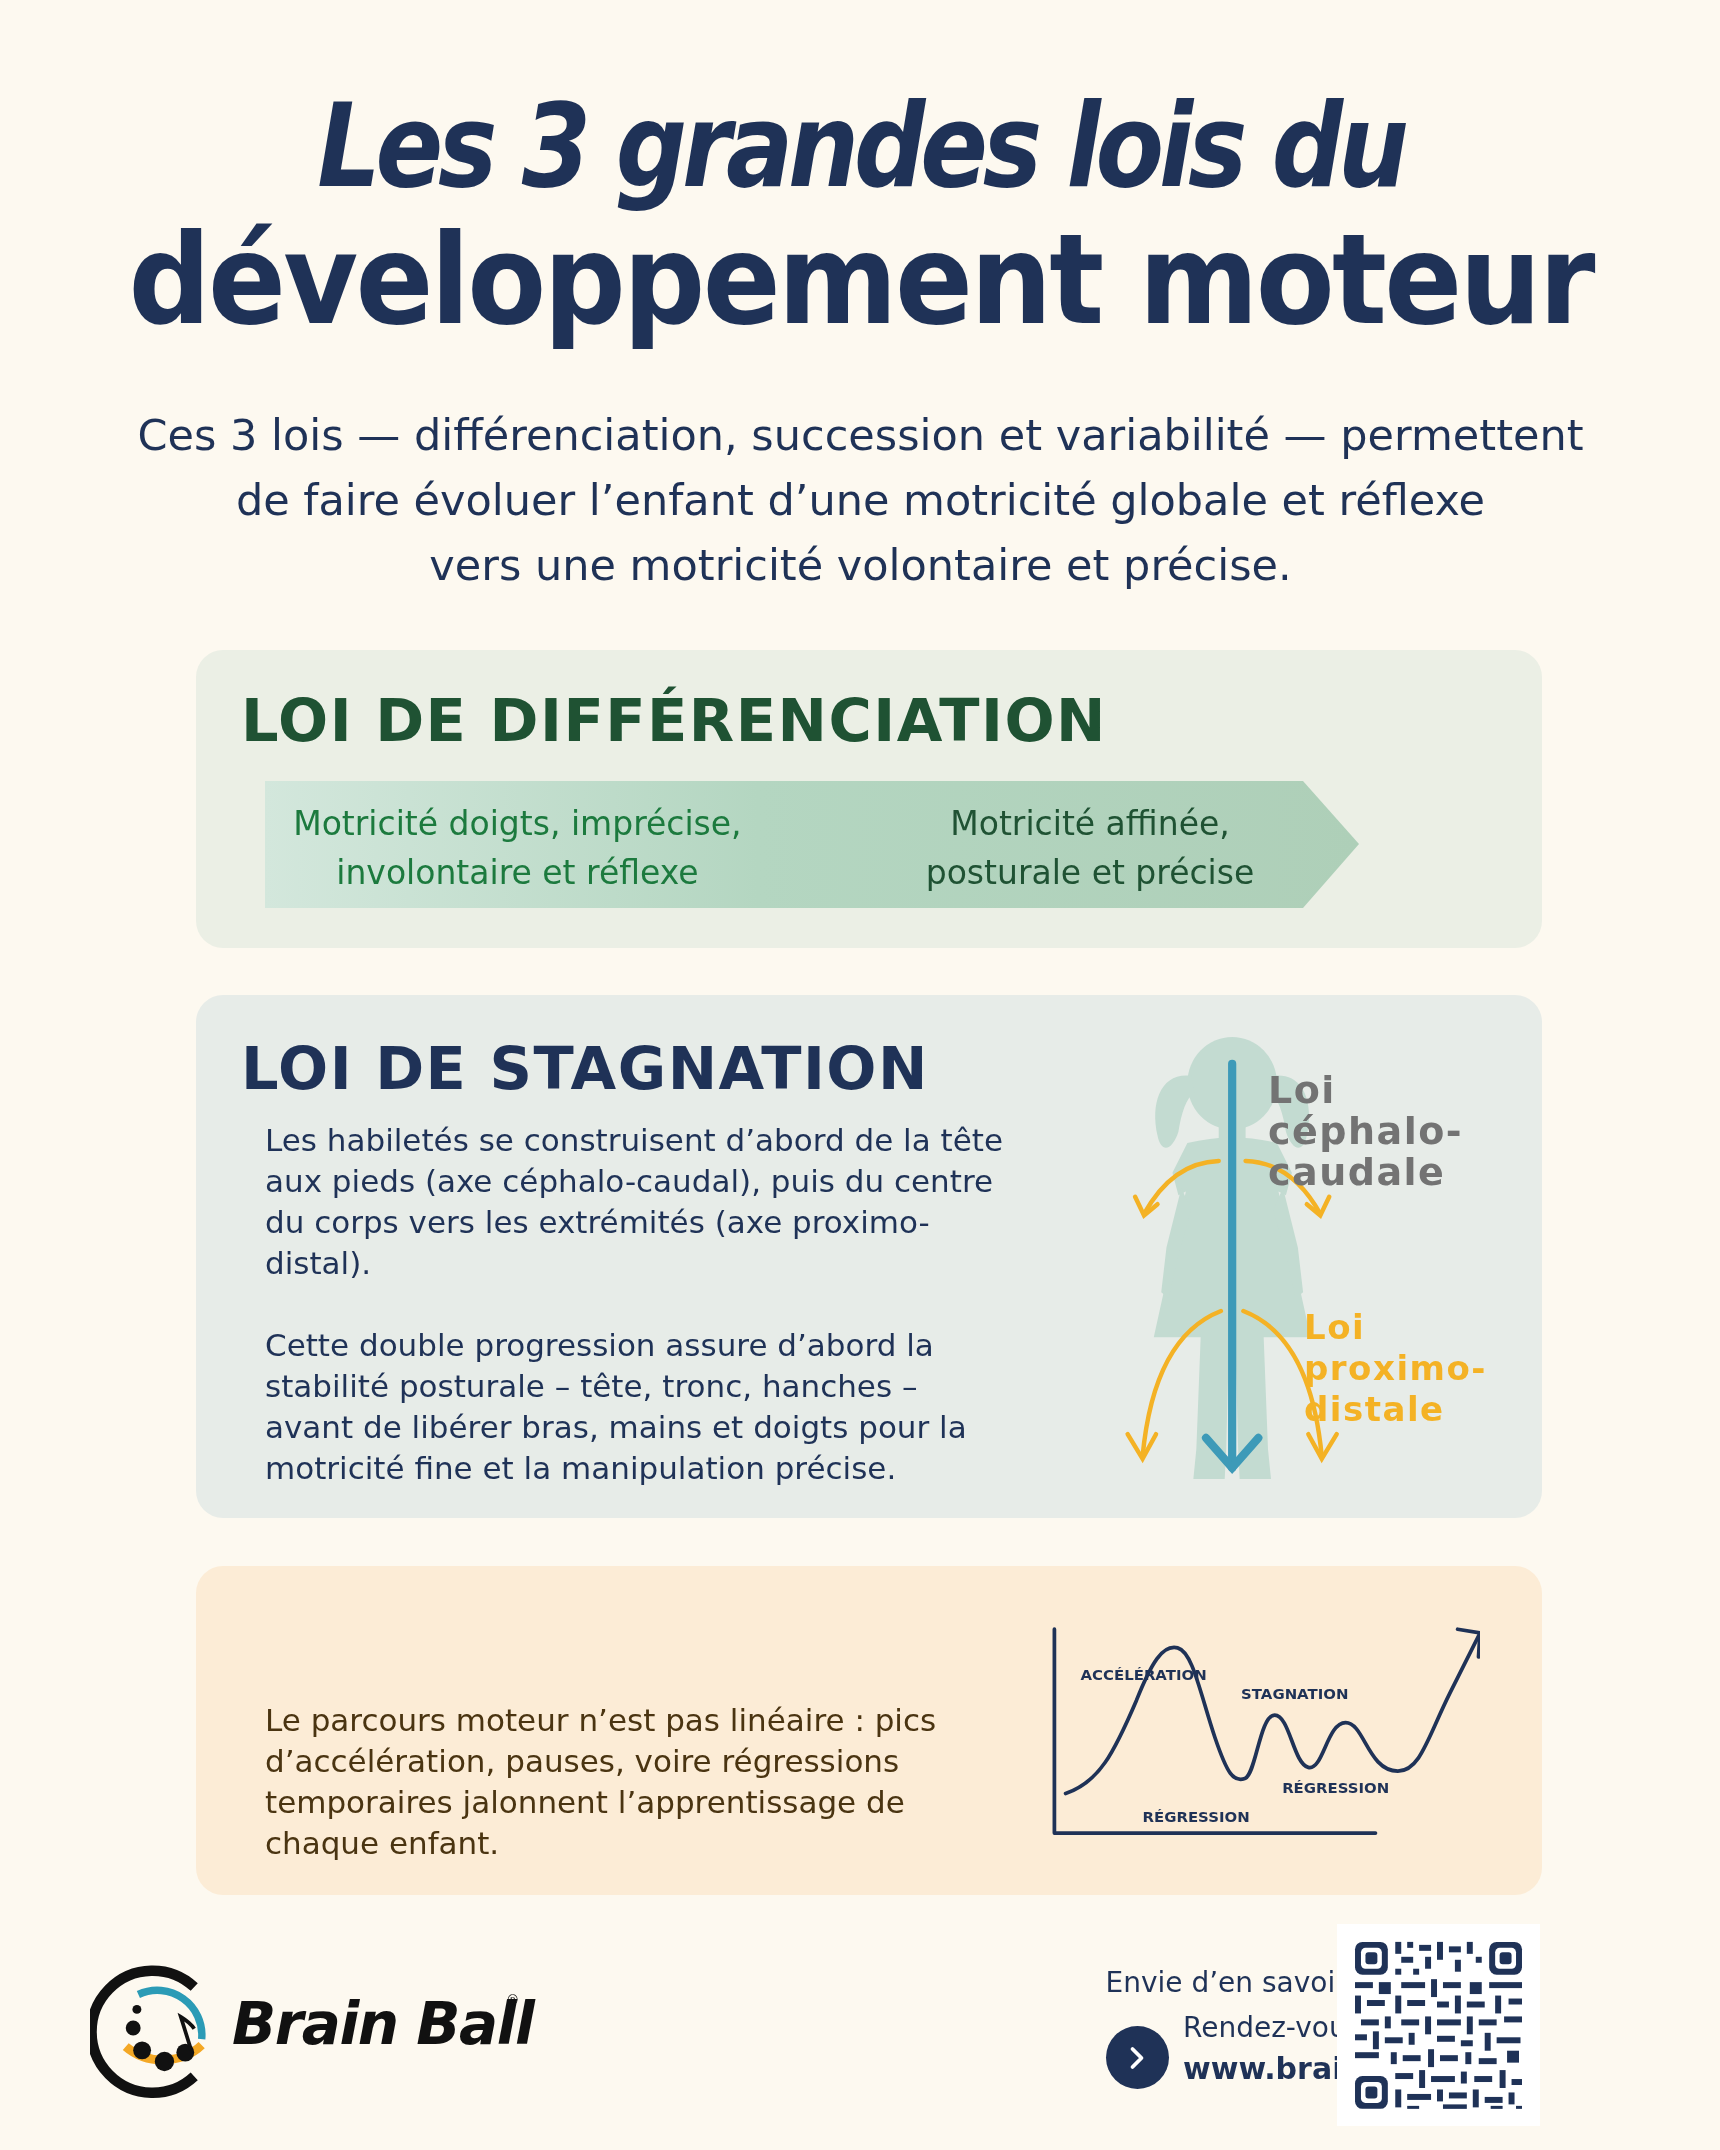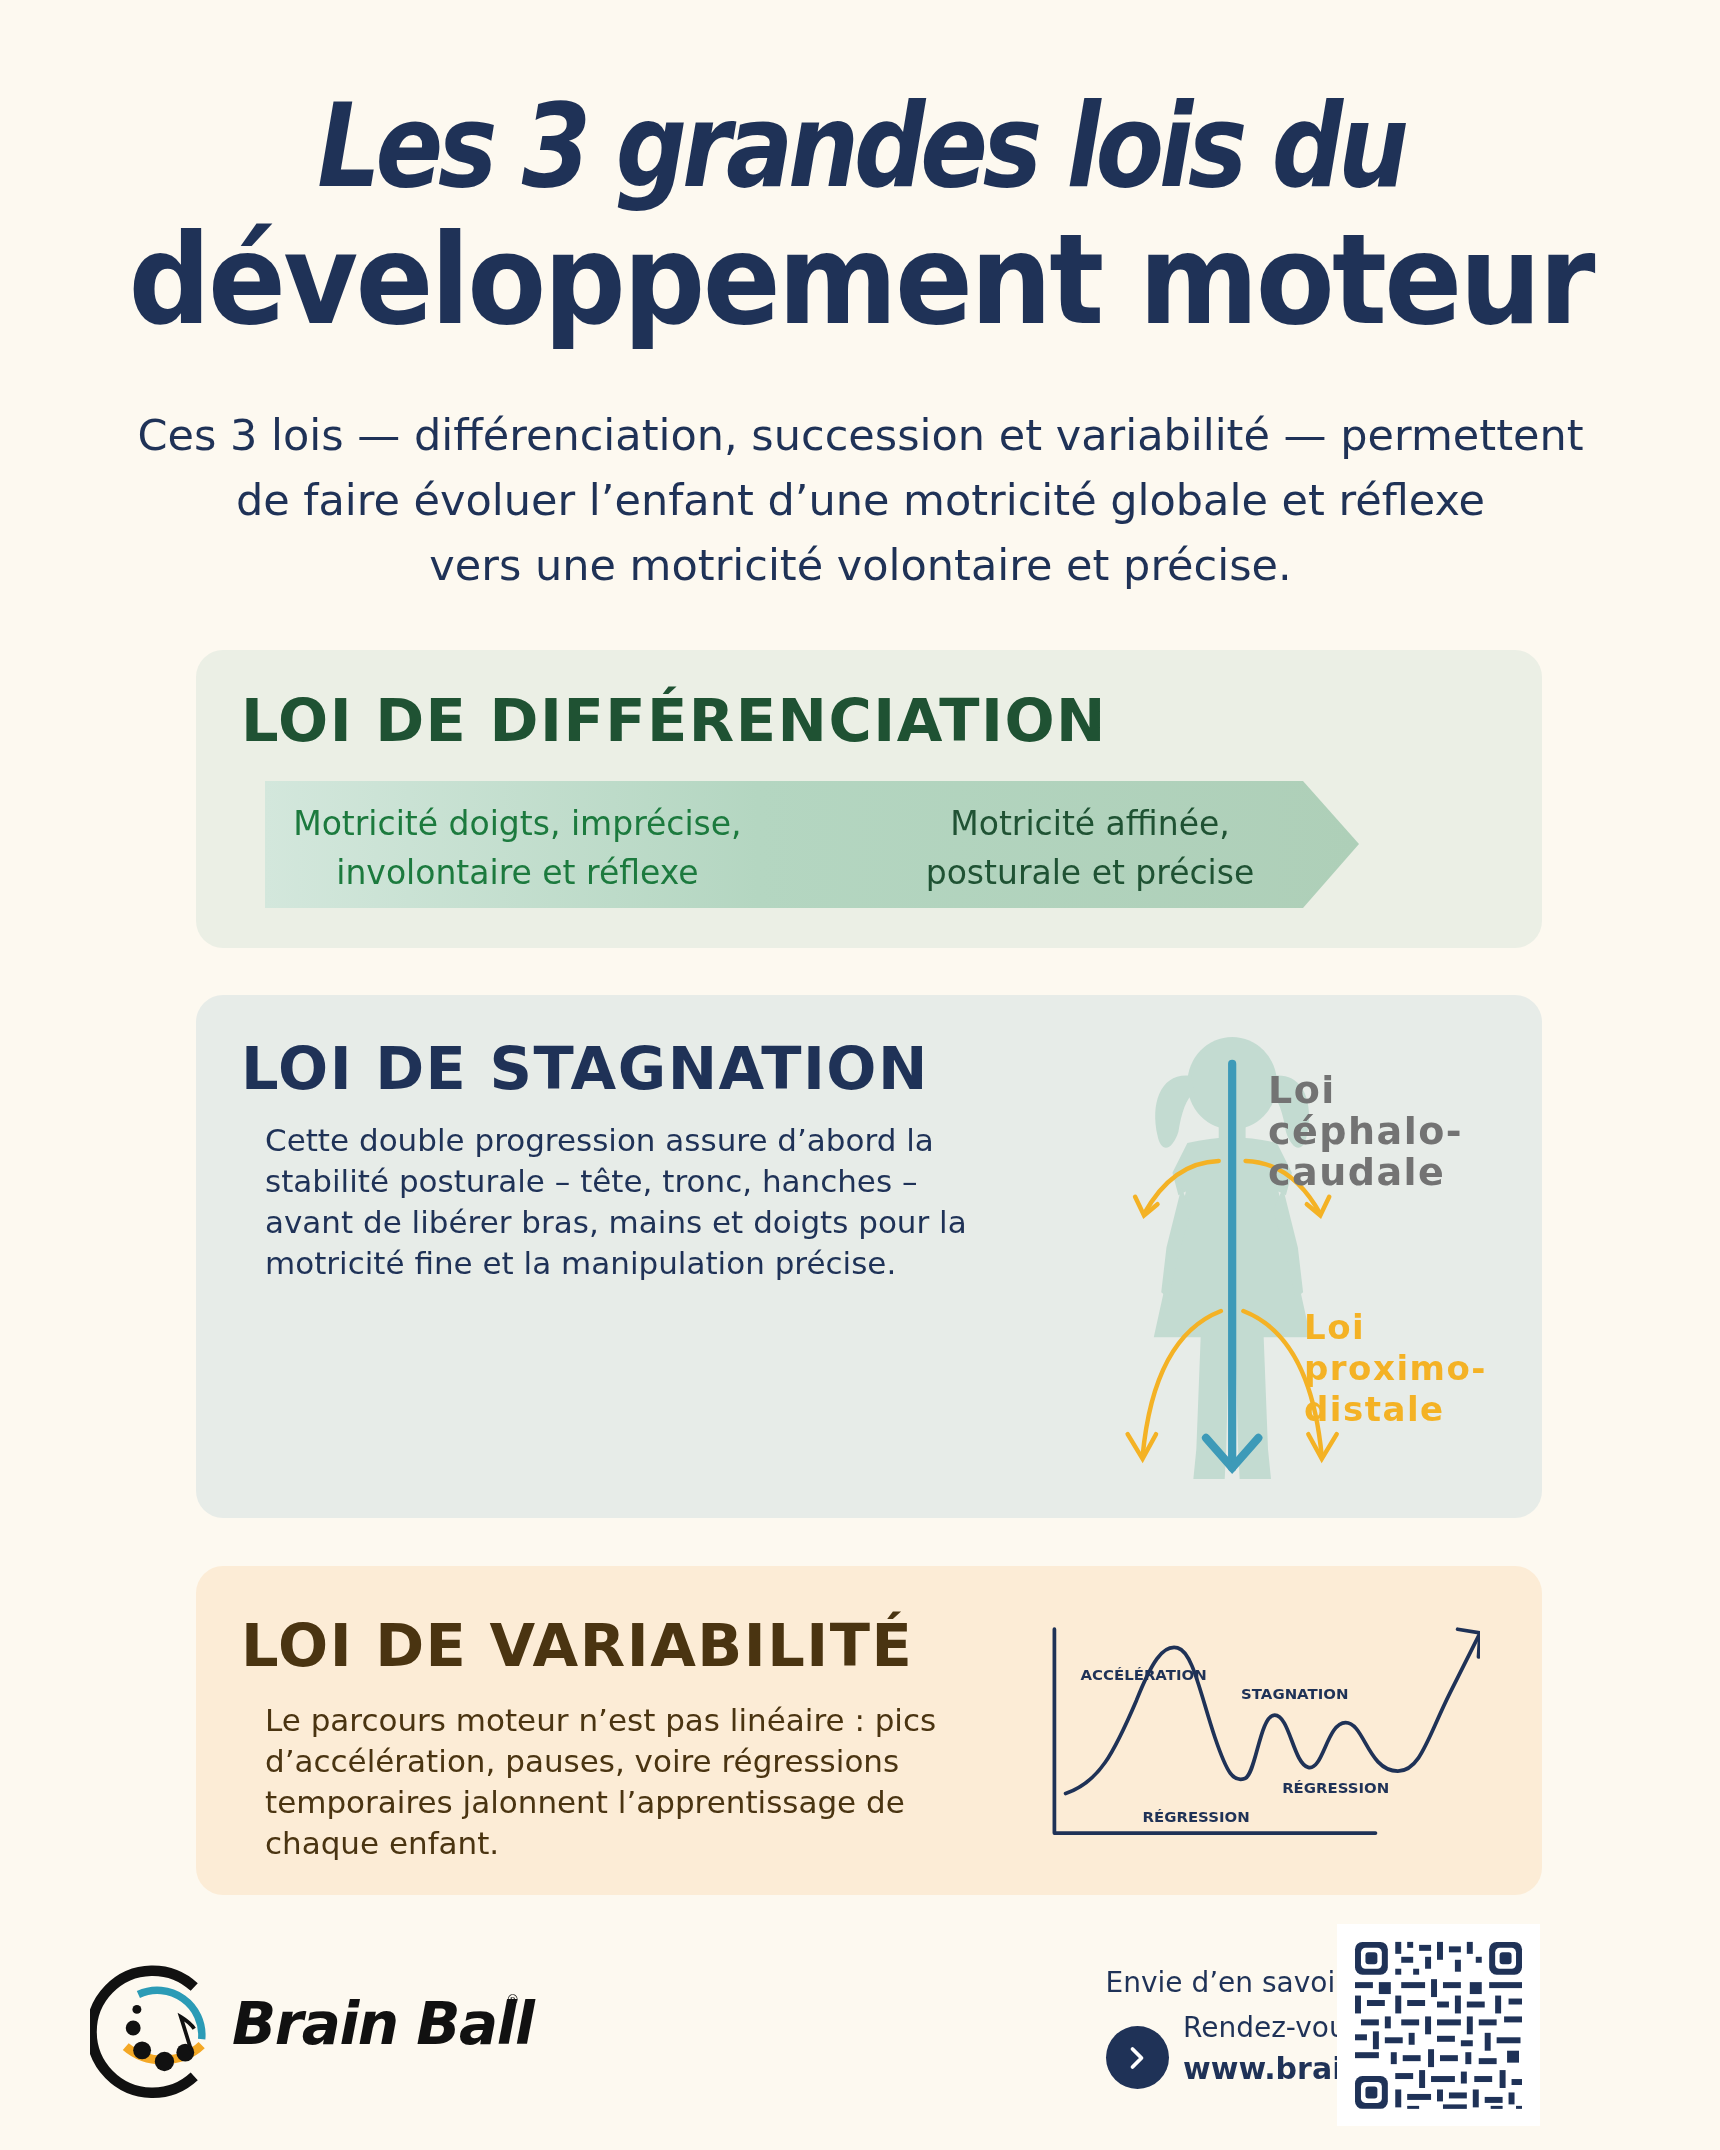--- a/index.html
+++ b/index.html
@@ -141,20 +141,21 @@
     <div class="band-text band-right">
       <div>Motricité affinée,</div>
       <div>posturale et précise</div>
     </div>
   </div>
 </div>
 
 <div class="card card-succ">
   <div class="card-title">LOI DE STAGNATION</div>
   <div class="succ-text">
+    <p>Les habiletés se construisent d’abord de la tête aux pieds (axe céphalo-caudal), puis du centre du corps vers les extrémités (axe proximo-distal).</p>
     <p>Cette double progression assure d’abord la stabilité posturale – tête, tronc, hanches – avant de libérer bras, mains et doigts pour la motricité fine et la manipulation précise.</p>
   </div>
 
   <svg class="succ-figure" viewBox="0 0 700 600">
 
     <g fill="#c3dbd1">
       <ellipse cx="300" cy="70" rx="60" ry="62"></ellipse>
 
       <path d="M245 60 C205 55 190 95 200 140 C205 165 220 160 228 135 C232 110 238 90 250 82 Z"></path>
       <path d="M355 60 C395 55 410 95 400 140 C395 165 380 160 372 135 C368 110 362 90 350 82 Z"></path>
@@ -190,21 +191,20 @@
     <div>Loi céphalo-</div>
     <div>caudale</div>
   </div>
   <div class="label-prox">
     <div>Loi proximo-</div>
     <div>distale</div>
   </div>
 </div>
 
 <div class="card card-var">
-  <div class="card-title">LOI DE VARIABILITÉ</div>
   <div class="var-text">Le parcours moteur n’est pas linéaire : pics d’accélération, pauses, voire régressions temporaires jalonnent l’apprentissage de chaque enfant.</div>
 
   <svg class="var-chart" viewBox="0 0 600 400">
     <g stroke="#1f3257" stroke-width="5" fill="none" stroke-linecap="round" stroke-linejoin="round">
       <polyline points="30,55 30,328 460,328"></polyline>
       <path d="M45,275 C90,260 110,220 140,150 C160,100 175,75 195,80 C215,85 225,140 245,200 C262,250 270,260 285,255 C300,250 305,170 325,170 C345,170 350,235 370,240 C390,245 395,180 420,180 C445,180 450,245 490,245 C520,245 530,200 560,140 L600,60"></path>
       <polyline points="570,55 600,60 598,92"></polyline>
     </g>
     <g fill="#1f3257" font-family="DejaVu Sans, sans-serif" font-weight="700" font-size="20">
       <text x="65" y="123">ACCÉLÉRATION</text>

